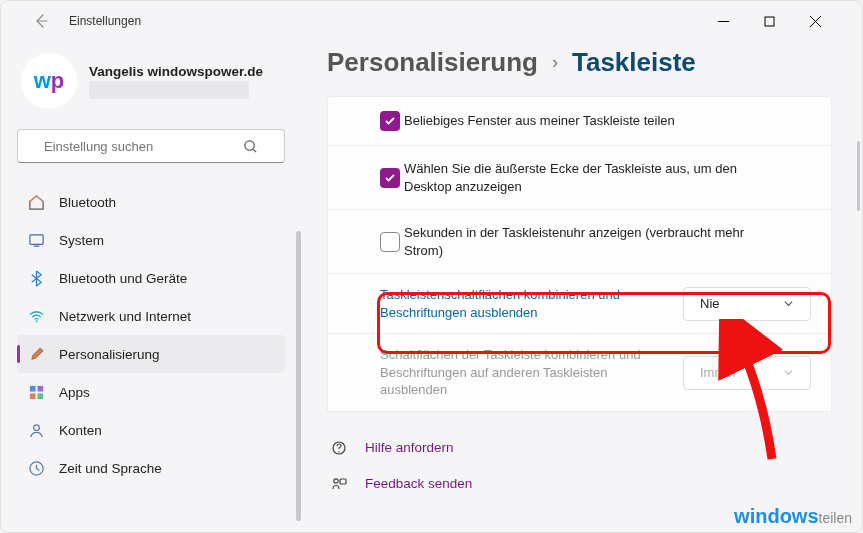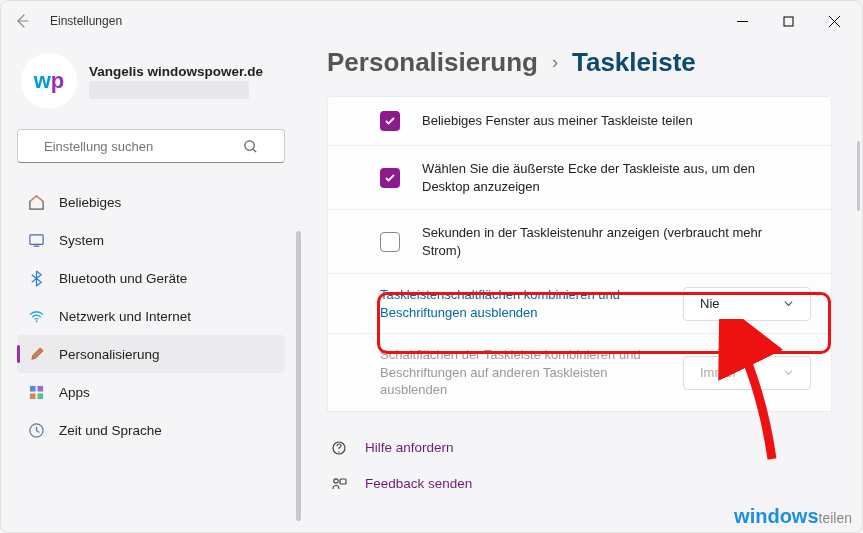--- a/index.html
+++ b/index.html
@@ -1,18 +1,18 @@
 <!DOCTYPE html>
 <html><head>
 <meta charset="utf-8">
 <style>
   * { box-sizing: border-box; margin: 0; padding: 0; font-family: "Segoe UI", -apple-system, sans-serif; }
   body { width: 863px; height: 533px; background: #f5f5f7; position: relative; overflow: hidden; border: 1px solid #e0e0e0; border-radius: 8px; }
   
-  .titlebar { height: 40px; display: flex; align-items: center; padding: 0 5px; }
+  .titlebar { height: 40px; display: flex; align-items: center; padding: 0 24px; }
   .titlebar-back { width: 32px; height: 32px; display: flex; align-items: center; justify-content: center; color: #888; border-radius: 4px; cursor: pointer; }
   .titlebar-title { font-size: 12px; color: #333; margin-left: 12px; }
   .titlebar-controls { margin-left: auto; display: flex; }
   .titlebar-btn { width: 46px; height: 32px; display: flex; align-items: center; justify-content: center; color: #333; cursor: pointer; }
   
   .content { display: flex; height: calc(100% - 40px); }
   
   .sidebar { width: 300px; padding: 0 16px; position: relative; }
   .profile { display: flex; align-items: center; gap: 12px; margin: 12px 4px 20px; }
   .avatar { width: 56px; height: 56px; border-radius: 50%; background: #fff; display: flex; align-items: center; justify-content: center; font-weight: 700; font-size: 22px; }
@@ -33,21 +33,21 @@
   
   .sidebar-scroll { position: absolute; right: 0; top: 190px; width: 5px; height: 290px; background: #c8c8cc; border-radius: 3px; }
   
   .main { flex: 1; padding: 6px 30px 0 26px; position: relative; overflow: hidden; }
   .breadcrumb { display: flex; align-items: center; gap: 14px; margin-bottom: 18px; }
   .breadcrumb-parent { font-size: 26px; font-weight: 600; color: #555; }
   .breadcrumb-sep { font-size: 18px; color: #777; }
   .breadcrumb-current { font-size: 26px; font-weight: 700; color: #0c4a6e; }
   
   .settings-panel { background: transparent; }
-  .setting-row { background: #fdfdfd; border: 1px solid #ececee; border-top: none; padding: 14px 50px 14px 52px; display: flex; align-items: center; gap: 22px; position: relative; }
+  .setting-row { background: #fdfdfd; border: 1px solid #ececee; border-top: none; padding: 14px 50px 14px 52px; display: flex; align-items: center; gap: 4px; position: relative; }
   .setting-row:first-child { border-top: 1px solid #ececee; border-radius: 4px 4px 0 0; }
   .setting-check { width: 20px; height: 20px; border-radius: 4px; display: flex; align-items: center; justify-content: center; flex-shrink: 0; }
   .setting-check.checked { background: #8e1a8e; }
   .setting-check.unchecked { border: 1.5px solid #888; background: #fff; }
   .setting-text { font-size: 13px; color: #222; line-height: 1.35; flex: 1; }
   
   .setting-select-row { background: #fdfdfd; border: 1px solid #ececee; border-top: none; padding: 12px 20px 12px 52px; display: flex; align-items: center; gap: 18px; }
   .select-label { font-size: 13px; color: #0369a1; line-height: 1.35; flex: 1; }
   .select-label.muted { color: #999; }
   .select-box { background: #fff; border: 1px solid #dcdcdc; border-radius: 4px; height: 34px; width: 128px; padding: 0 16px; display: flex; align-items: center; justify-content: space-between; font-size: 13px; color: #222; cursor: pointer; }
@@ -121,21 +121,21 @@
 
     <div class="nav">
       <div class="nav-item">
         <span class="nav-icon">
             <svg width="17" height="17" viewBox="0 0 18 18">
               <path d="M2 8l7-6 7 6v8H2z" fill="none" stroke="#5a5a5a" stroke-width="1.3"></path>
               <path d="M9 2l7 6" stroke="#e0895a" stroke-width="1.3"></path>
               <path d="M2 8l7-6" stroke="#e0895a" stroke-width="1.3"></path>
             </svg>
           </span>
-        <span>Beliebiges</span>
+        <span>Bluetooth</span>
       </div>
       <div class="nav-item">
         <span class="nav-icon">
             <svg width="17" height="17" viewBox="0 0 18 18">
               <rect x="2" y="3" width="14" height="10" rx="1" fill="none" stroke="#4a6aa8" stroke-width="1.3"></rect>
               <path d="M6 15h6" stroke="#4a6aa8" stroke-width="1.3"></path>
             </svg>
           </span>
         <span>System</span>
       </div>
@@ -167,20 +167,29 @@
       <div class="nav-item">
         <span class="nav-icon">
             <svg width="17" height="17" viewBox="0 0 18 18">
               <rect x="2" y="2" width="6" height="6" fill="#5a8bd0"></rect>
               <rect x="10" y="2" width="6" height="6" fill="#9a6ad0"></rect>
               <rect x="2" y="10" width="6" height="6" fill="#d08a5a"></rect>
               <rect x="10" y="10" width="6" height="6" fill="#5ac08a"></rect>
             </svg>
           </span>
         <span>Apps</span>
+      </div>
+      <div class="nav-item">
+        <span class="nav-icon">
+            <svg width="17" height="17" viewBox="0 0 18 18">
+              <circle cx="9" cy="6" r="3" fill="none" stroke="#5a7a9a" stroke-width="1.3"></circle>
+              <path d="M3 16c0-3 3-5 6-5s6 2 6 5" fill="none" stroke="#5a7a9a" stroke-width="1.3"></path>
+            </svg>
+          </span>
+        <span>Konten</span>
       </div>
       <div class="nav-item">
         <span class="nav-icon">
             <svg width="17" height="17" viewBox="0 0 18 18">
               <circle cx="9" cy="9" r="7" fill="none" stroke="#5a7a9a" stroke-width="1.3"></circle>
               <path d="M9 5v4l3 2" fill="none" stroke="#5a7a9a" stroke-width="1.3"></path>
             </svg>
           </span>
         <span>Zeit und Sprache</span>
       </div>

